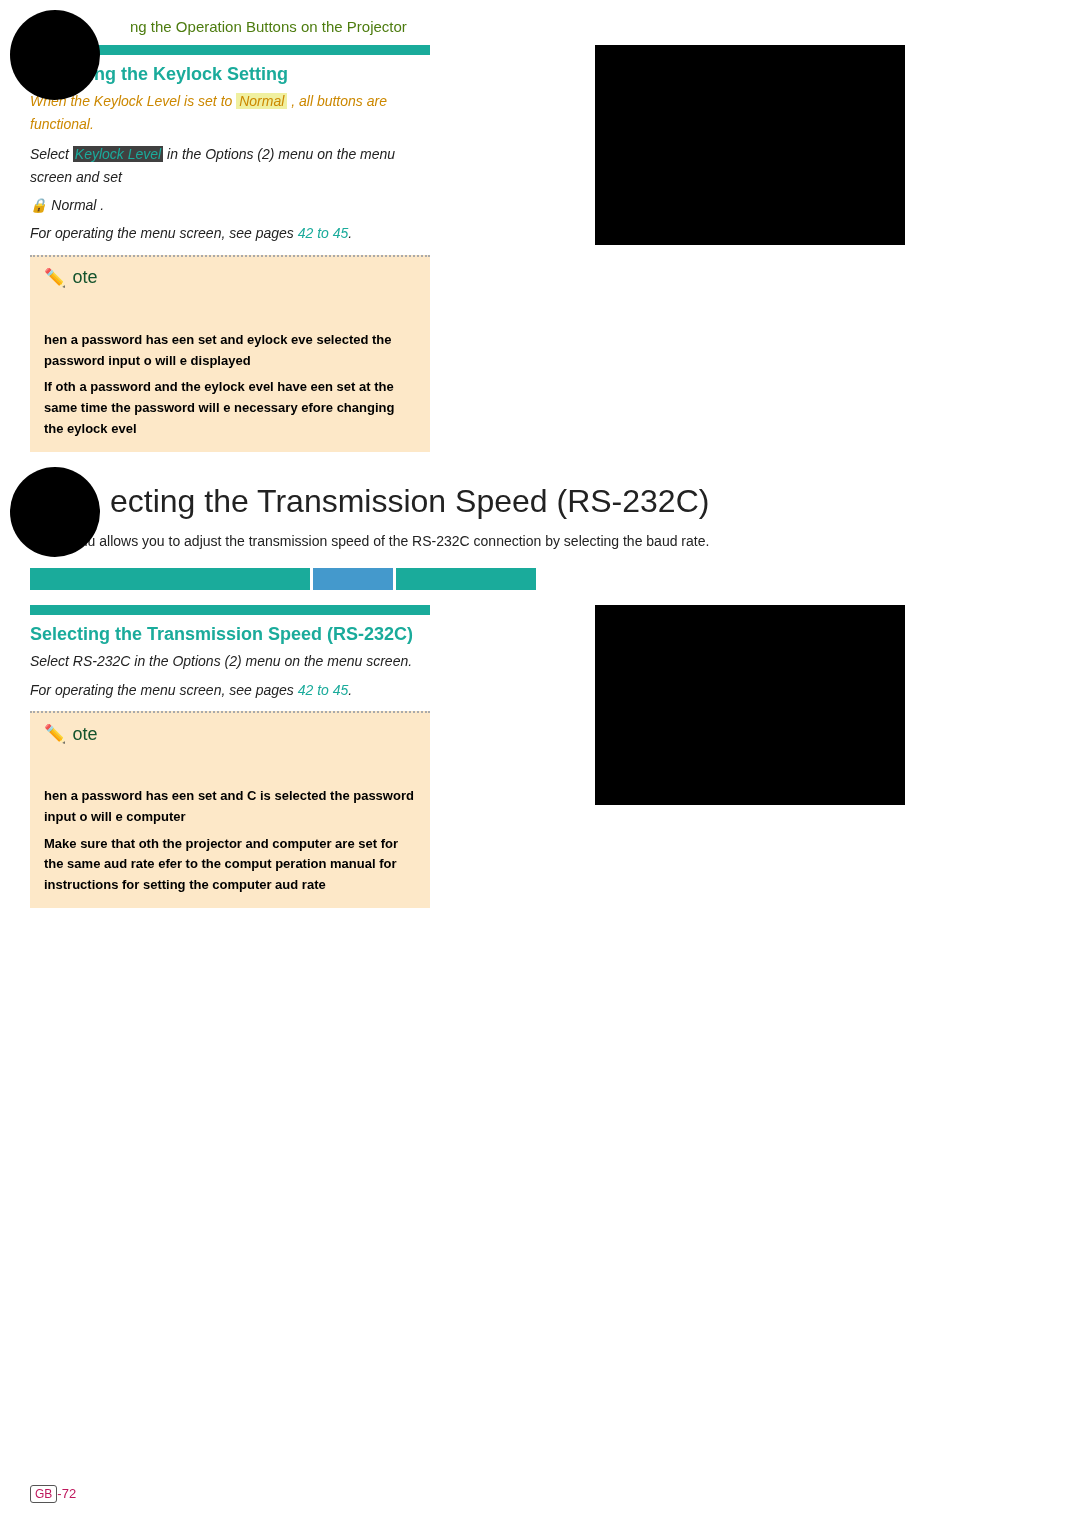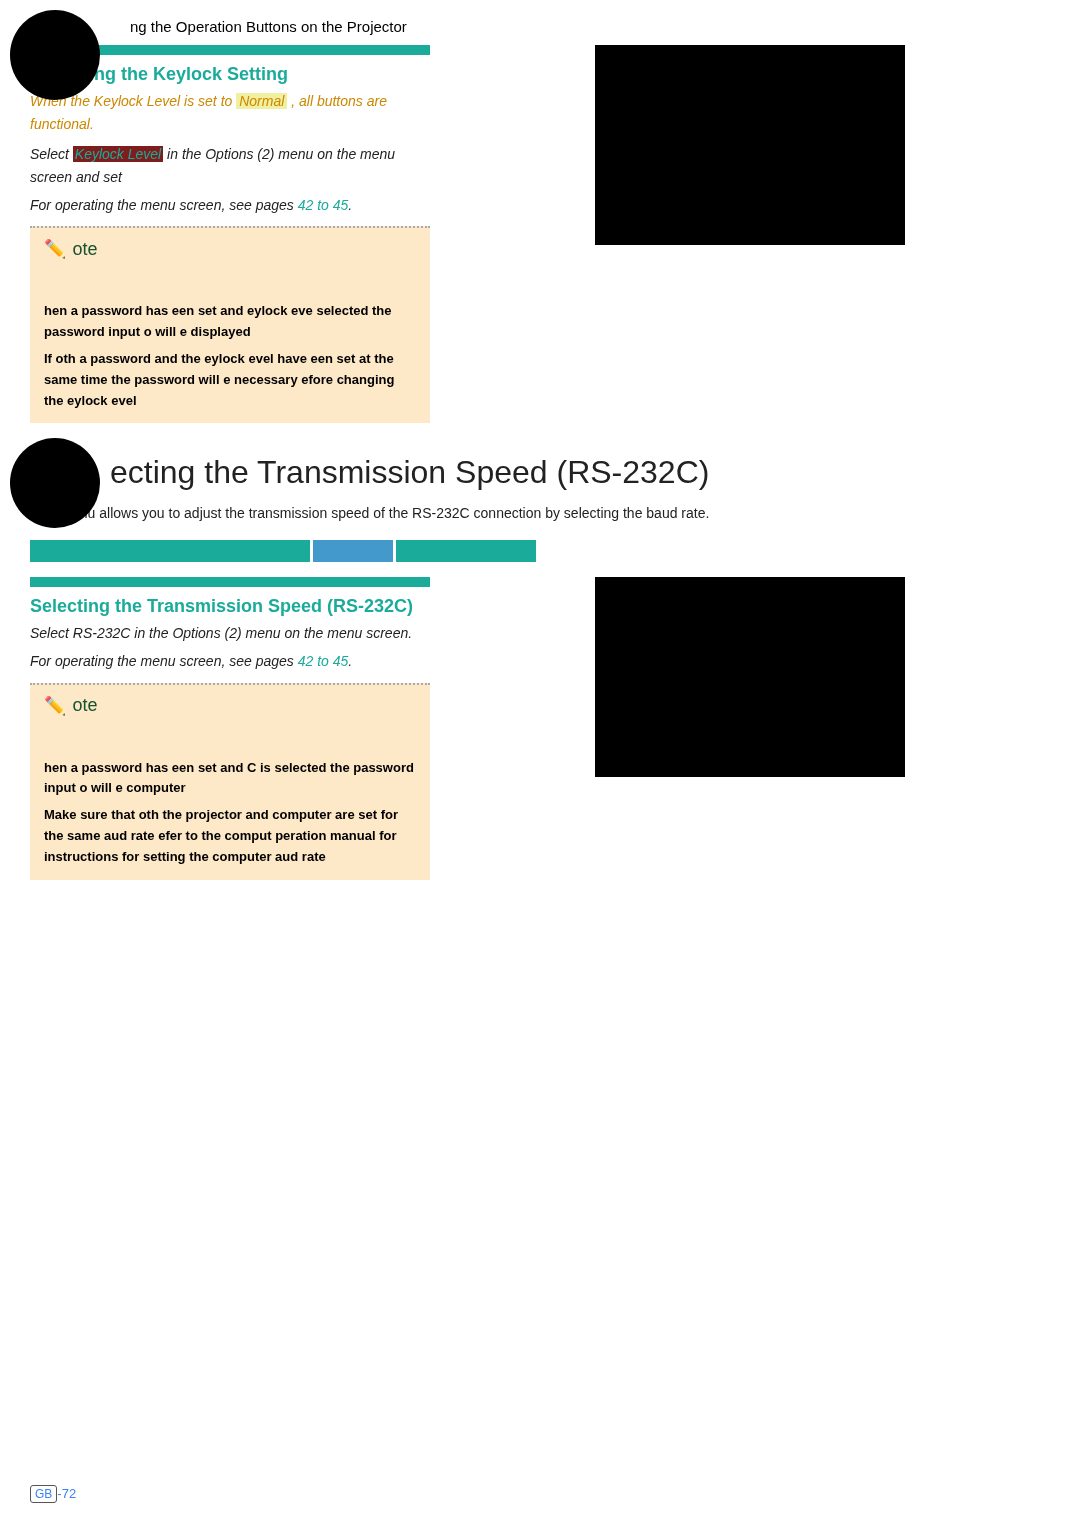--- a/index.html
+++ b/index.html
@@ -27,21 +27,21 @@
       background: #000;
       border-radius: 50%;
       position: absolute;
       left: 10px;
       top: 10px;
       z-index: 10;
     }
     .top-title {
       margin-left: 100px;
       font-size: 15px;
-      color: #000000;
+      color: #4d7c0f;
     }
 
     
     .content {
       padding: 0 30px 30px 30px;
     }
 
     
     .section-block {
       display: flex;
@@ -129,21 +129,21 @@
     .body-text {
       font-size: 14px;
       line-height: 1.6;
       color: #222;
       margin-bottom: 6px;
       font-style: italic;
     }
 
     .highlight-teal {
       color: #1aab9b;
-      background: #7f1d1d;
+      background: #404040;
       padding: 0 2px;
     }
 
     .link-teal {
       color: #1aab9b;
       text-decoration: none;
     }
 
     
     .big-section-wrapper {
@@ -203,21 +203,21 @@
       line-height: 1.7;
       margin-bottom: 14px;
     }
 
     
     .footer {
       position: absolute;
       bottom: 20px;
       left: 30px;
       font-size: 13px;
-      color: #3b82f6;
+      color: #be185d;
     }
 
     .footer-badge {
       display: inline-block;
       border: 1.5px solid #555;
       border-radius: 3px;
       padding: 1px 4px;
       font-size: 12px;
     }
 
@@ -243,20 +243,25 @@
       <p class="body-text warning-yellow">
         <span>When the Keylock Level is set to</span>
         <span style="background:#f0f0a0; color:#cc8800; padding:0 3px;">Normal</span>
         <span>, all buttons are functional.</span>
       </p>
 
       <p class="body-text" style="margin-top:8px;">
         <span>Select</span>
         <span class="highlight-teal">Keylock Level</span>
         <span>in the  Options (2)  menu on the menu screen and set</span>
+      </p>
+      <p class="body-text">
+        <span>🔒</span>
+        <span>Normal</span>
+        .
       </p>
       <p class="body-text">
         <span>For operating the menu screen, see pages</span>
         <a class="link-teal">42 to 45</a>.
       </p>
 
       <div class="dotted-top note-box">
         <div class="note-header">
           <span class="note-icon">✏️</span>
           <span class="note-label">ote</span>

